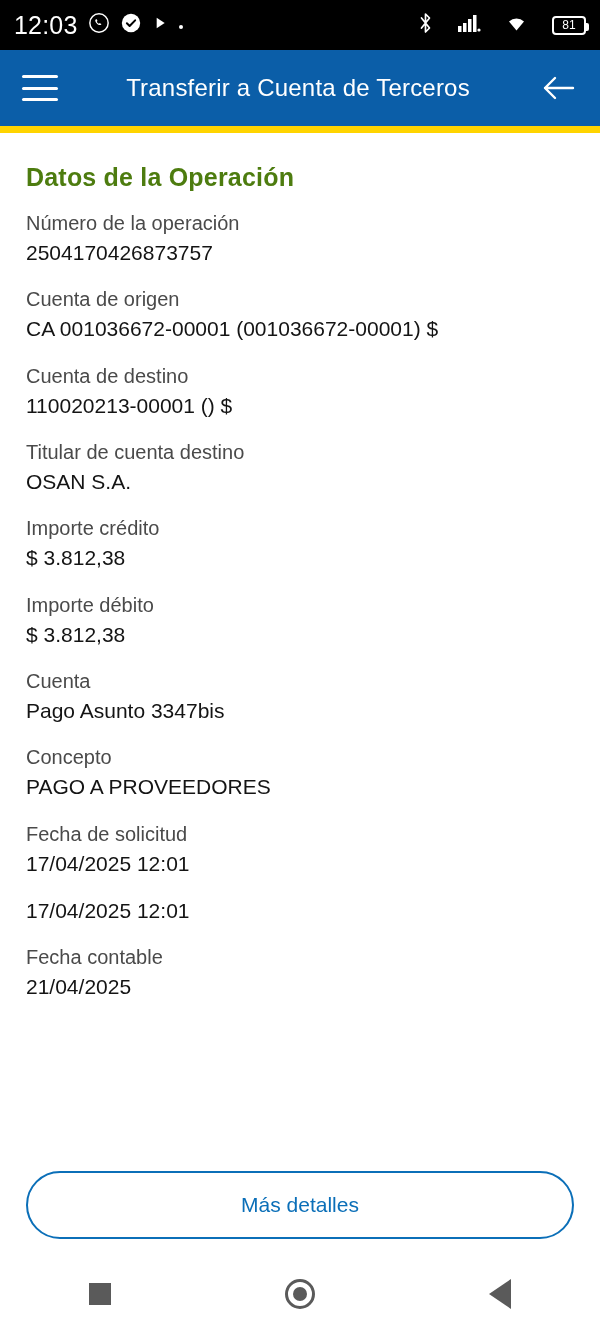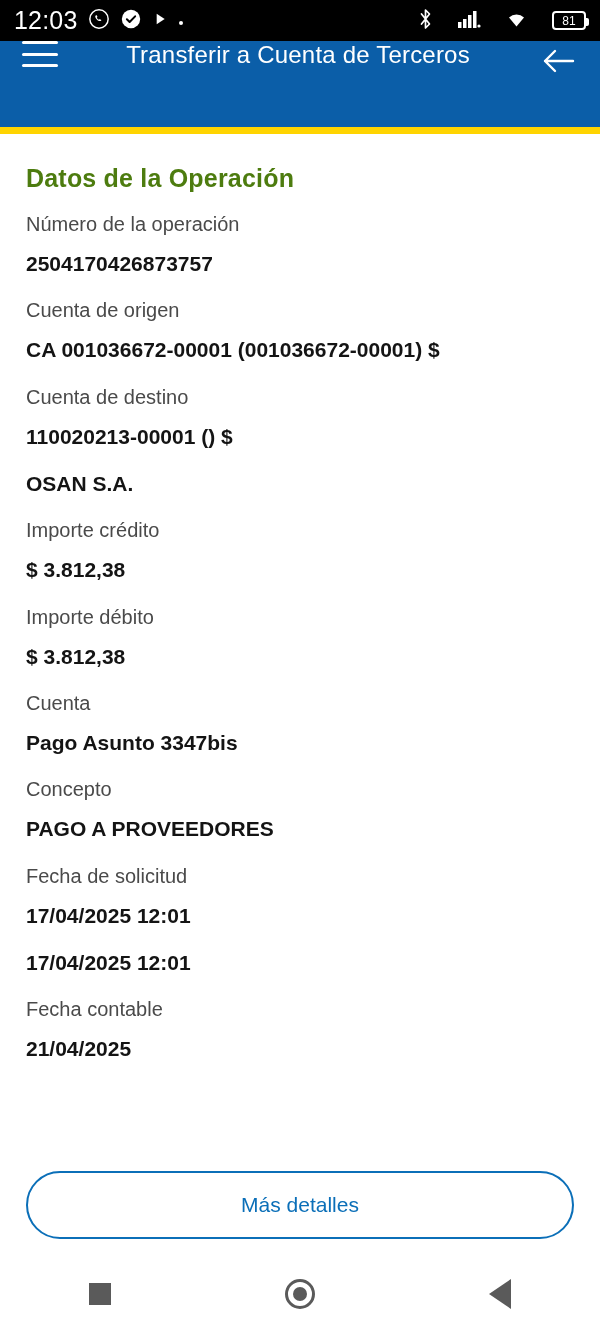--- a/index.html
+++ b/index.html
@@ -14,21 +14,21 @@
     position: relative;
     width: 600px;
     height: 1333px;
     background: #ffffff;
     display: flex;
     flex-direction: column;
   }
 
   
   .statusbar {
-    height: 41px;
+    height: 50px;
     background: #000000;
     color: #ffffff;
     display: flex;
     align-items: center;
     padding: 0 14px;
     flex: 0 0 auto;
   }
   .status-left {
     display: flex;
     align-items: center;
@@ -70,24 +70,24 @@
   }
   .battery-text {
     font-size: 12px;
     color: #ffffff;
     line-height: 1;
     font-family: "Liberation Sans", sans-serif;
   }
 
   
   .appbar {
-    height: 86px;
+    height: 76px;
     background: #0b5ea8;
     display: flex;
-    align-items: flex-start;
+    align-items: center;
     padding: 0 22px;
     flex: 0 0 auto;
   }
   .hamburger {
     width: 36px;
     height: 26px;
     display: flex;
     flex-direction: column;
     justify-content: space-between;
     cursor: pointer;
@@ -137,23 +137,23 @@
   .field { margin-bottom: 19px; }
   .field-label {
     font-size: 20px;
     color: #4a4a4a;
     font-weight: 400;
     line-height: 1.35;
   }
   .field-value {
     font-size: 21px;
     color: #141414;
-    font-weight: 700;
+    font-weight: 400;
     line-height: 1.35;
-    margin-top: 12px;
+    margin-top: 2px;
   }
 
   
   .btn-wrap {
     padding: 24px 26px 16px 26px;
     flex: 0 0 auto;
   }
   .btn-outline {
     width: 100%;
     height: 68px;
@@ -297,20 +297,21 @@
     </div>
     <div class="field">
       <div class="field-label">Cuenta de origen</div>
       <div class="field-value">CA 001036672-00001 (001036672-00001) $</div>
     </div>
     <div class="field">
       <div class="field-label">Cuenta de destino</div>
       <div class="field-value">110020213-00001 () $</div>
     </div>
     <div class="field">
+      <div class="field-label">Titular de cuenta destino</div>
       <div class="field-value">OSAN S.A.</div>
     </div>
     <div class="field">
       <div class="field-label">Importe crédito</div>
       <div class="field-value">$ 3.812,38</div>
     </div>
     <div class="field">
       <div class="field-label">Importe débito</div>
       <div class="field-value">$ 3.812,38</div>
     </div>

